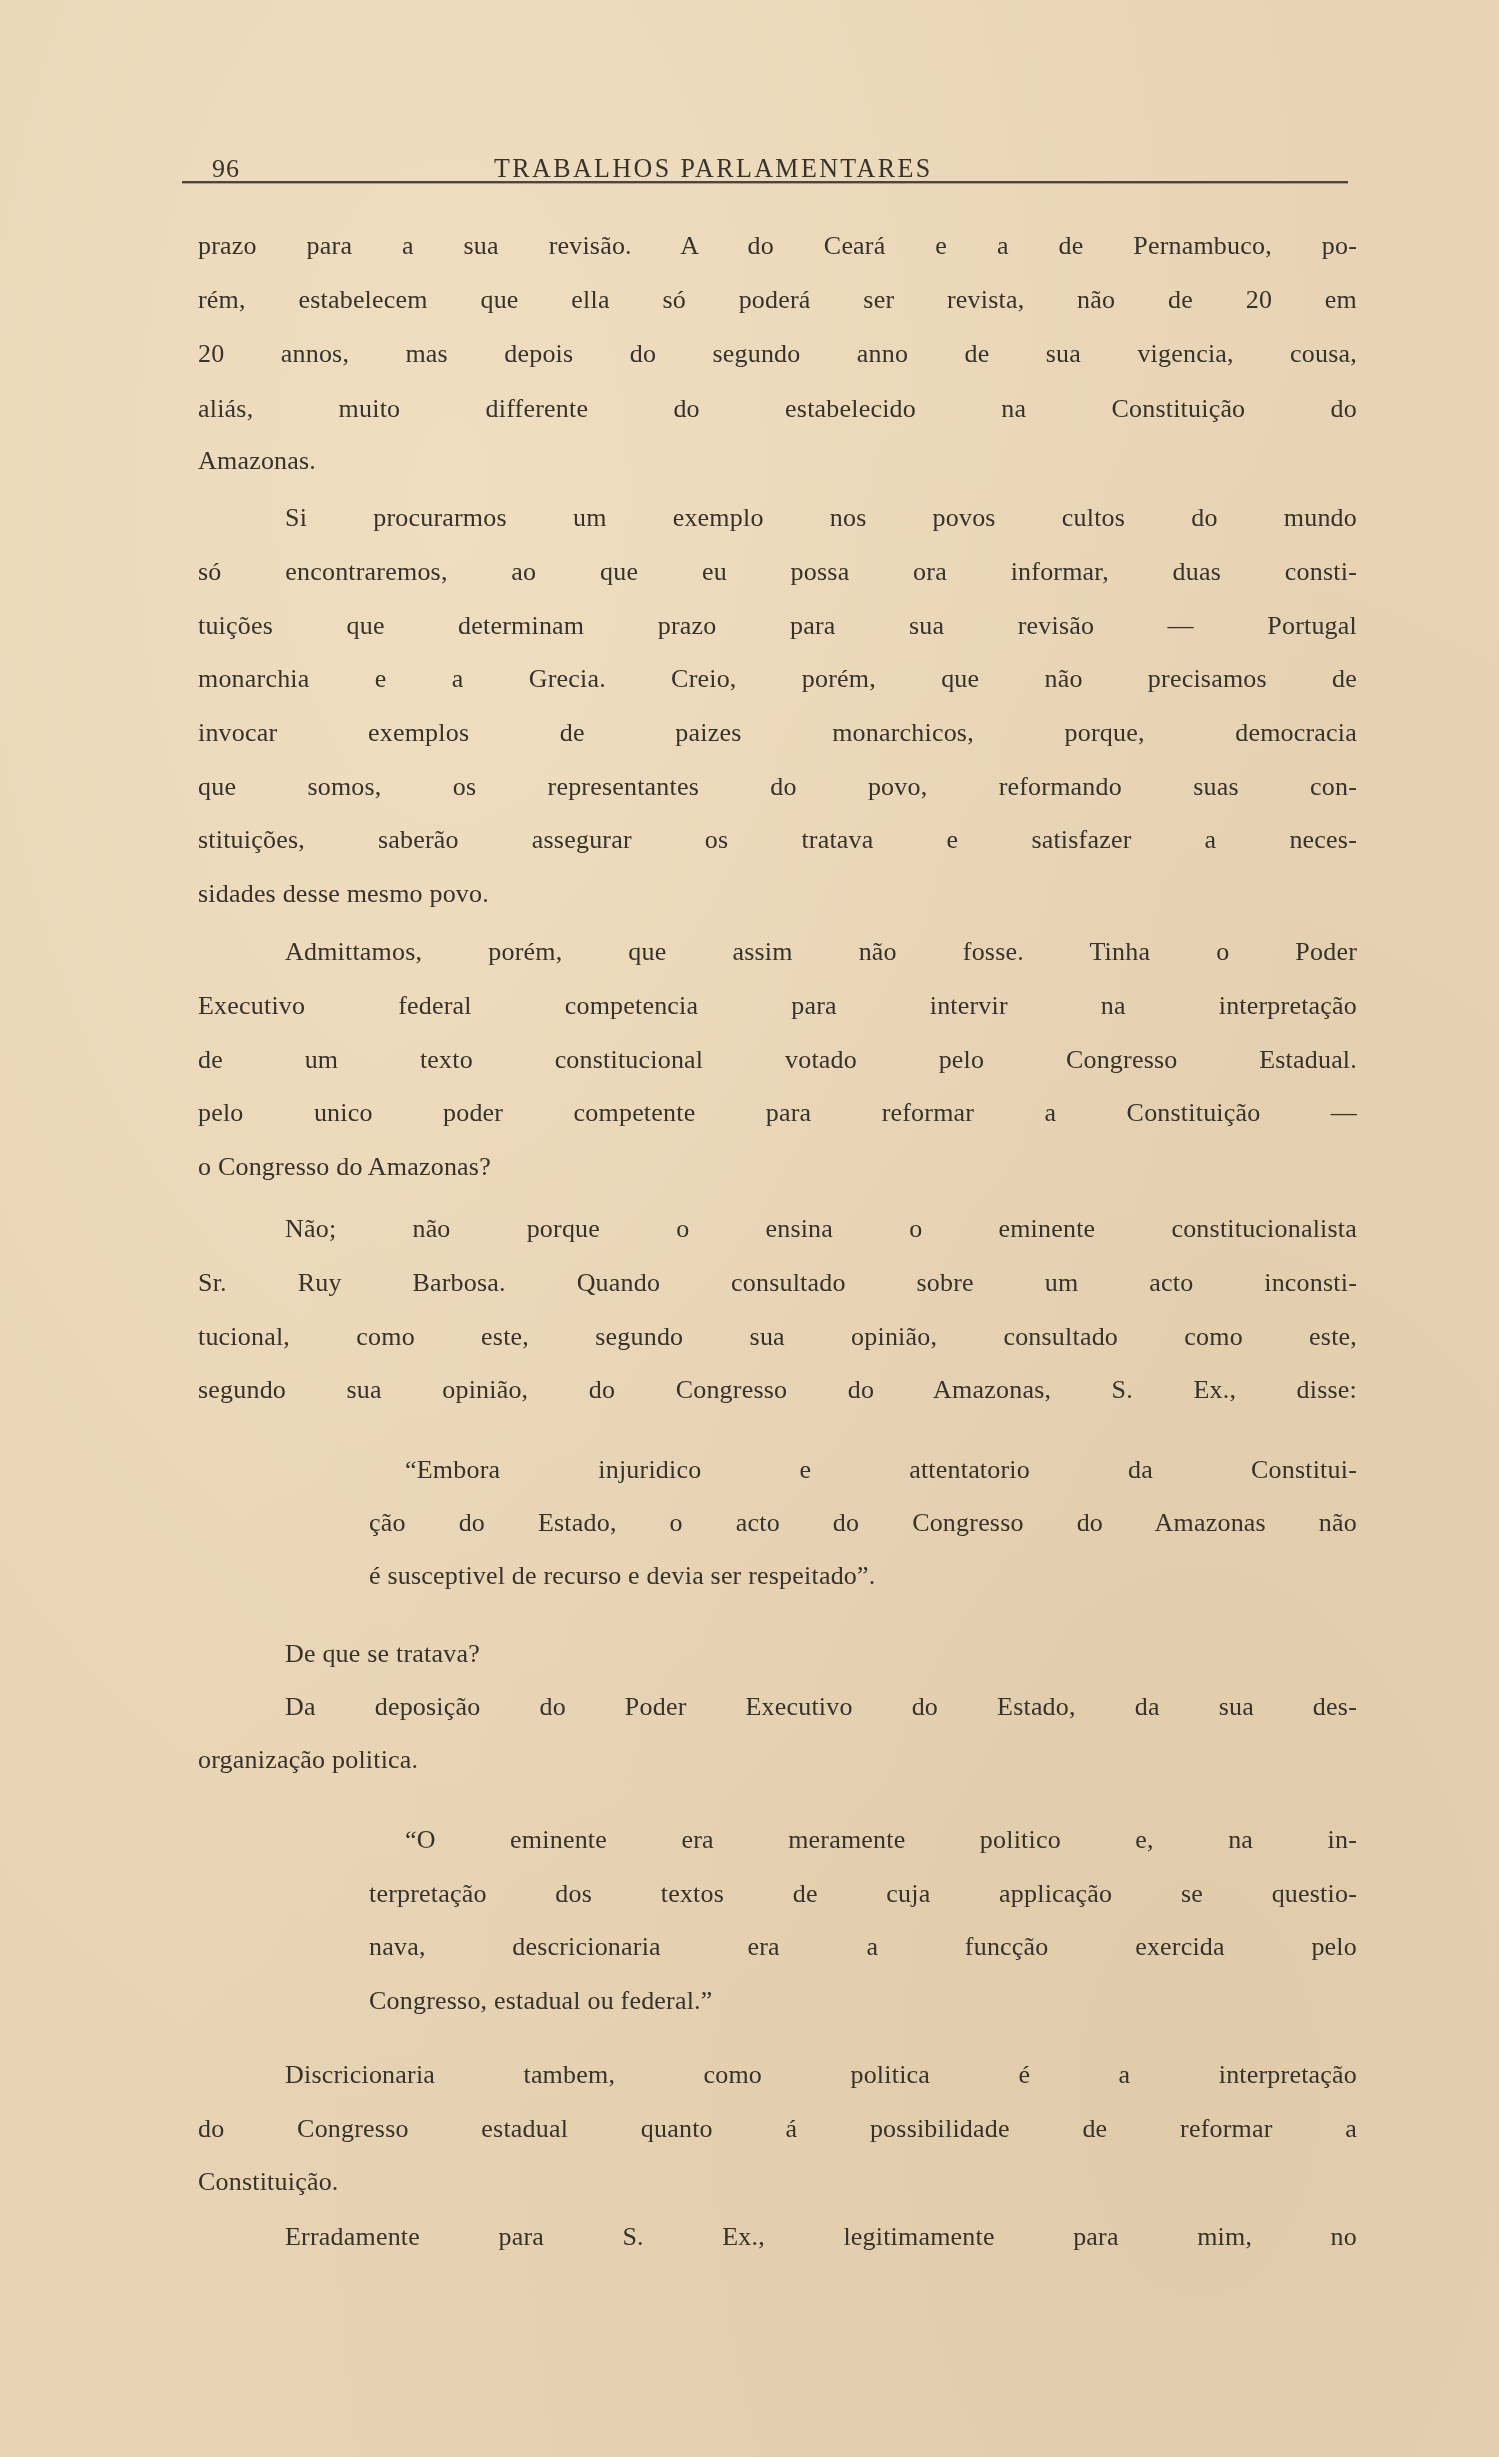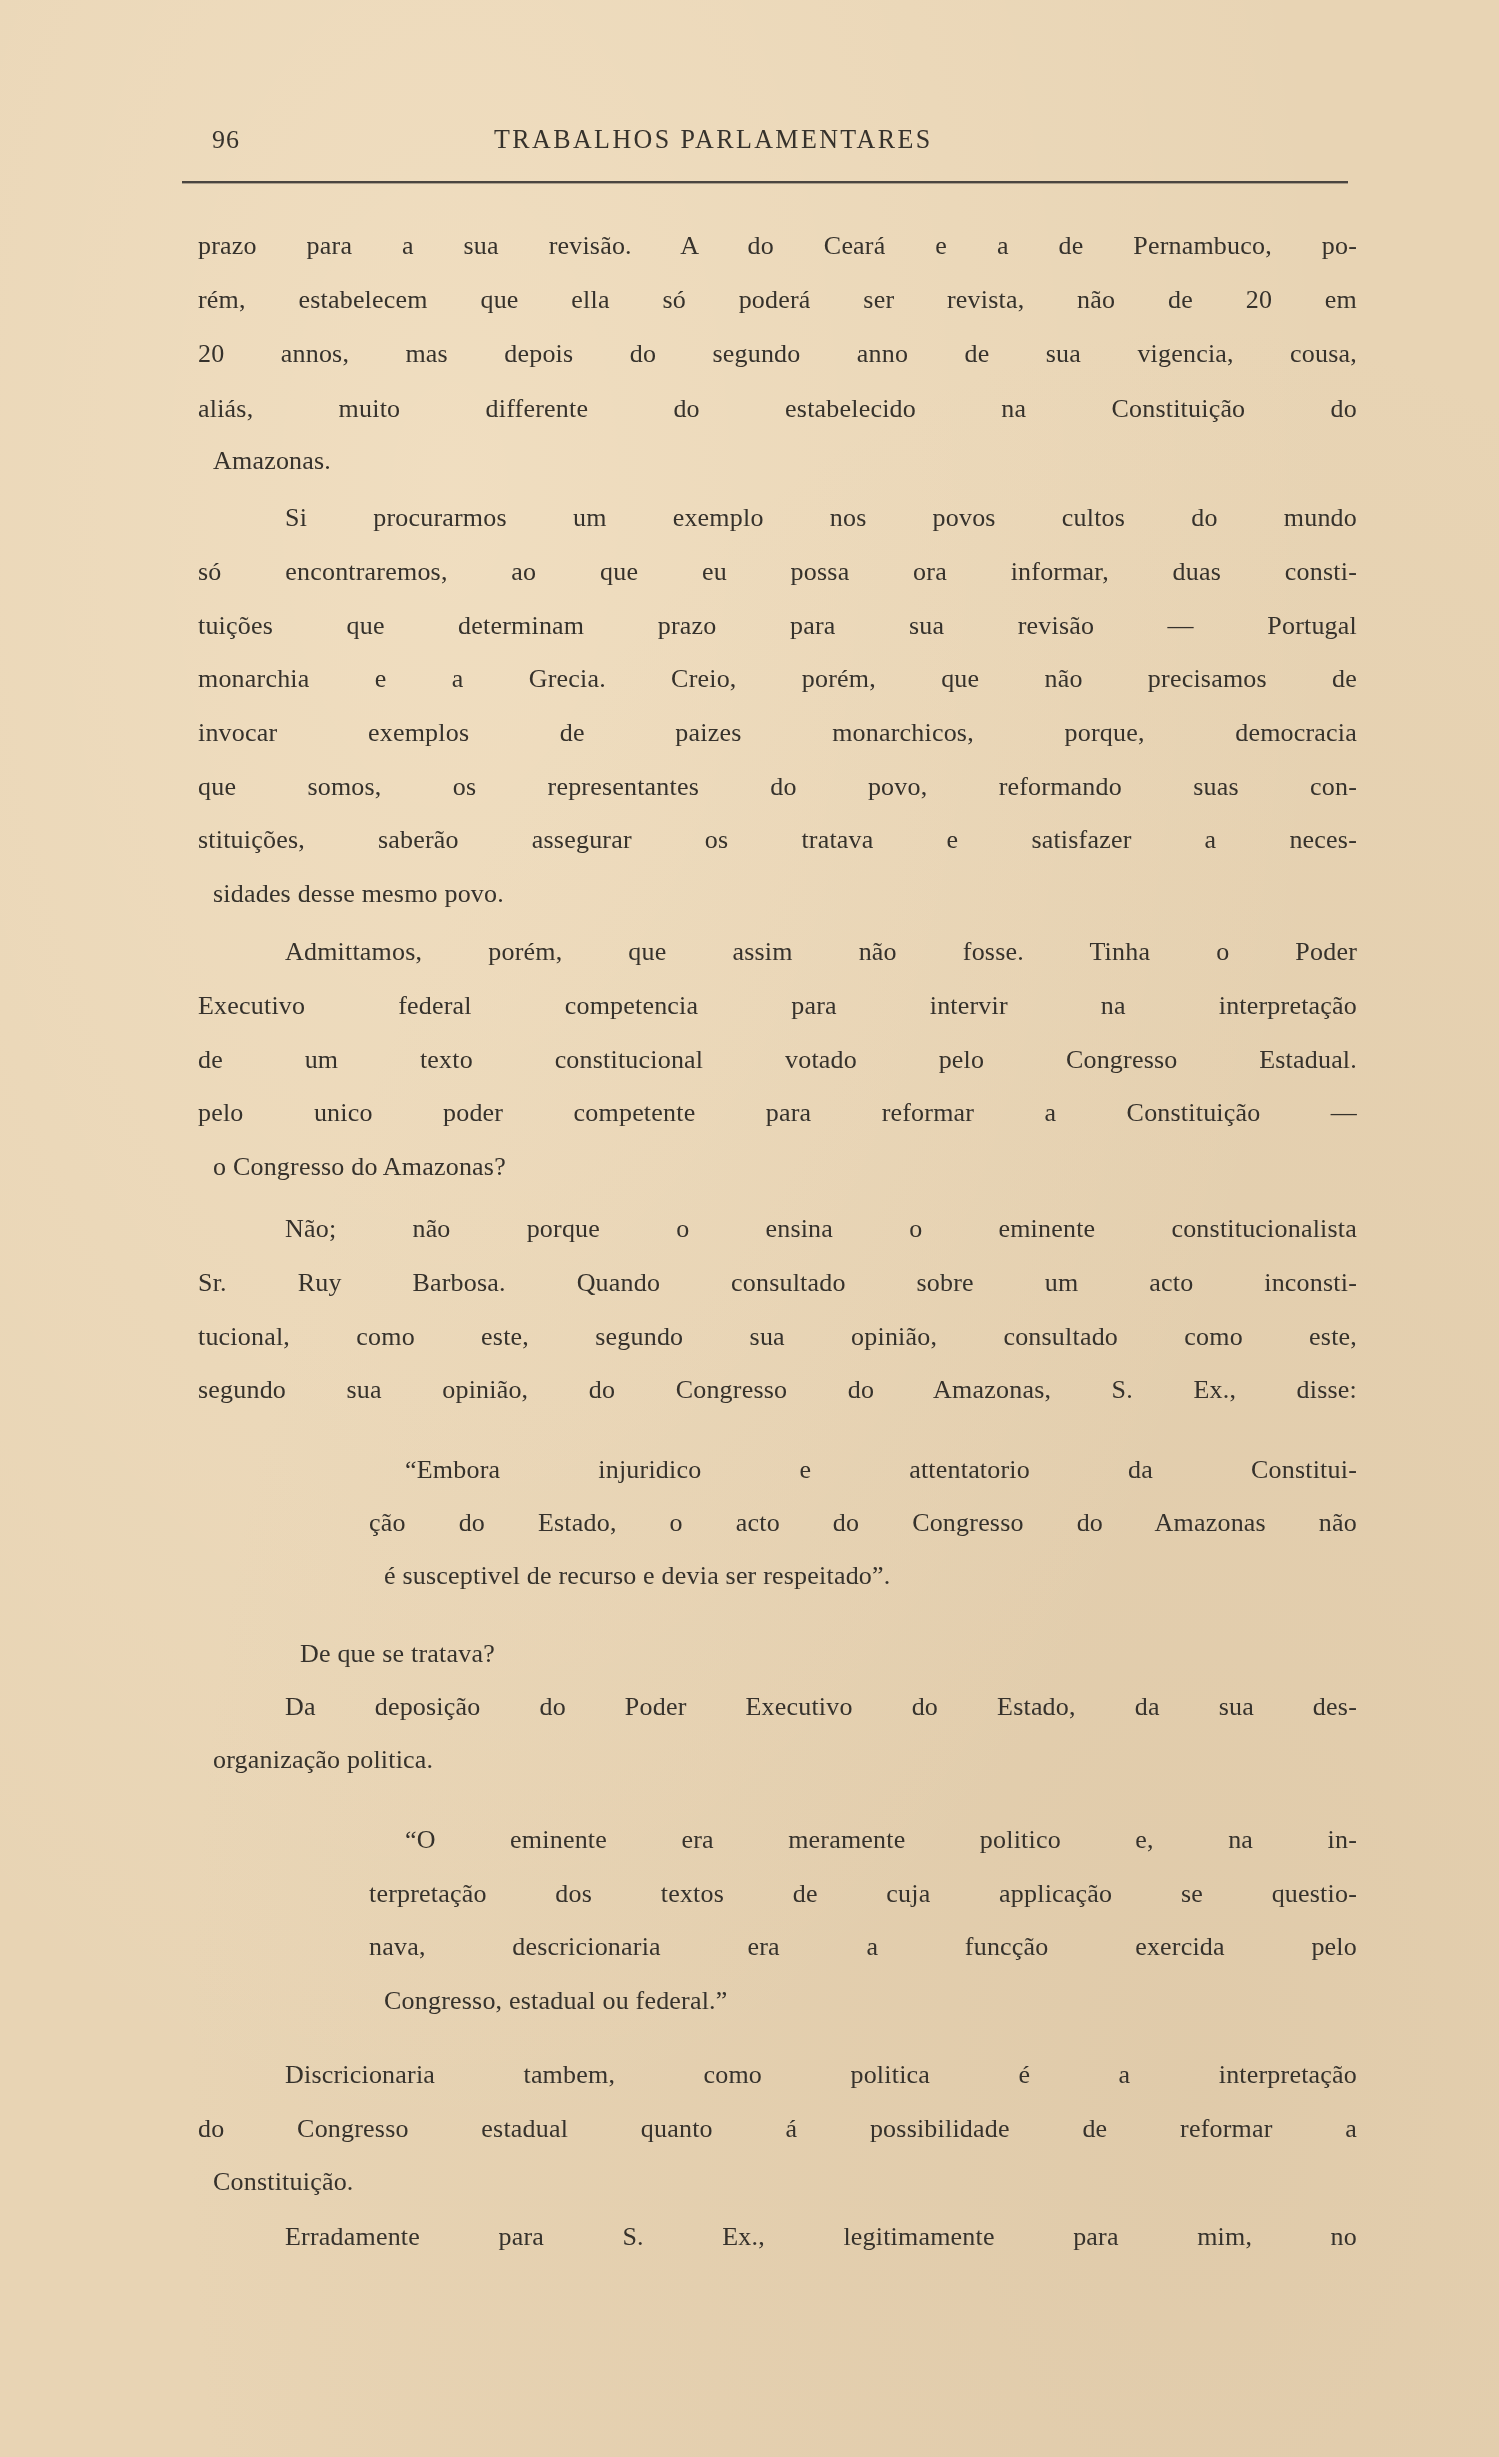--- a/index.html
+++ b/index.html
@@ -12,21 +12,21 @@
     color: #36322c;
   }
   .page-bg {
     position: absolute; inset: 0;
     background:
       radial-gradient(ellipse at 30% 20%, rgba(255,240,215,0.35), rgba(0,0,0,0) 60%),
       radial-gradient(ellipse at 80% 85%, rgba(200,175,140,0.25), rgba(0,0,0,0) 60%),
       #e8d4b4;
   }
   .header {
-    position: absolute; left: 180px; top: 123px; width: 1170px; height: 39px; text-align: right;
+    position: absolute; left: 180px; top: 152px; width: 1170px; height: 39px; text-align: right;
   }
   .page-number {
     position: absolute; left: 32px; top: 2px;
     font-size: 26px; letter-spacing: 1px;
   }
   .running-title {
     position: absolute; left: 314px; top: 2px;
     font-size: 26px; letter-spacing: 2.4px;
     transform: scaleY(1.05);
   }
@@ -38,21 +38,21 @@
   .line {
     position: absolute;
     left: 198px; width: 1159px;
     font-size: 26px;
     line-height: 43px;
     white-space: nowrap;
     text-align: justify;
     text-align-last: justify;
     letter-spacing: 0.2px;
   }
-  .line.last { text-align-last: left; margin-left: 15px; }
+  .line.last { text-align-last: left; }
   .line.indent { left: 285px; width: 1072px; }
   .line.quote { left: 369px; width: 988px; font-family: Liberation Serif, serif; }
   .line.quote.first { left: 405px; width: 952px; }
 </style>
 </head>
 <body>
 
 <div class="page-bg"></div>
 
 <div class="header">

